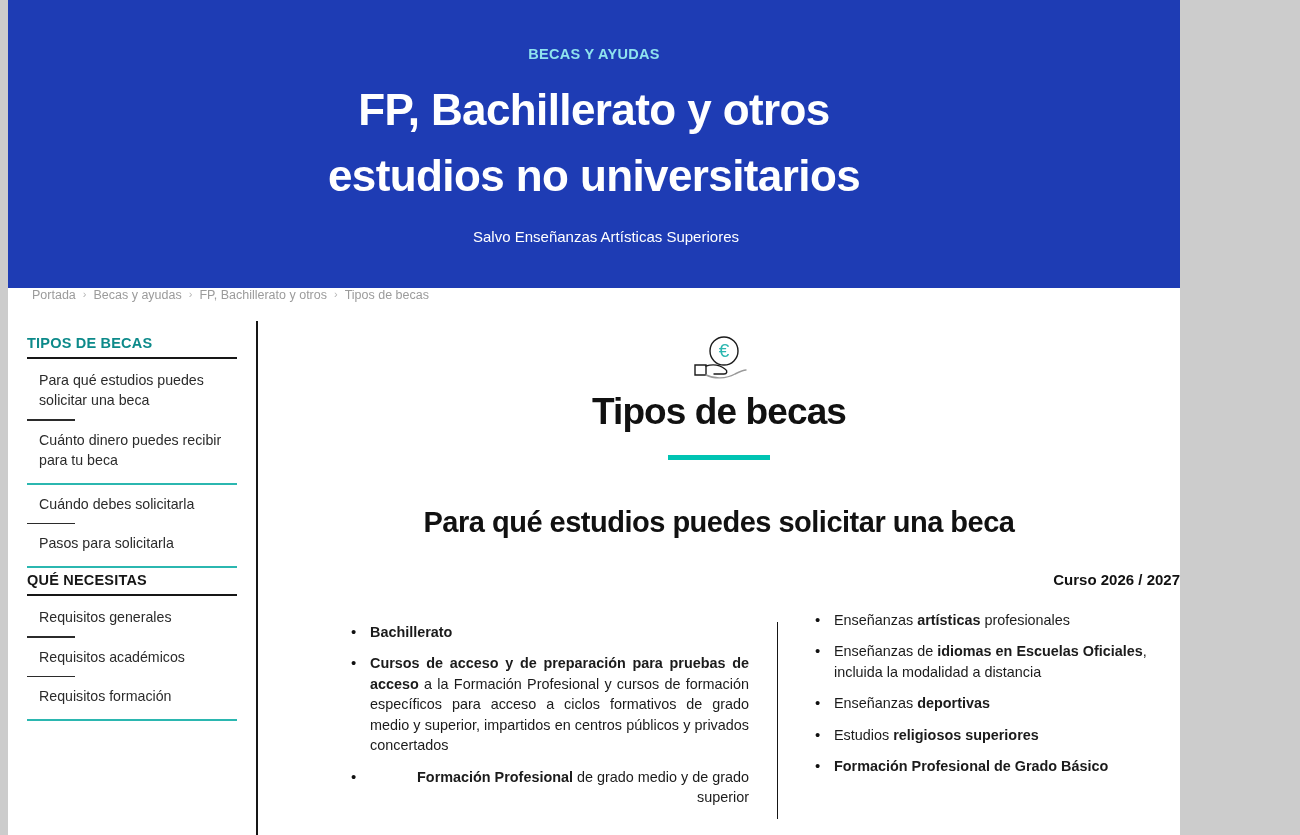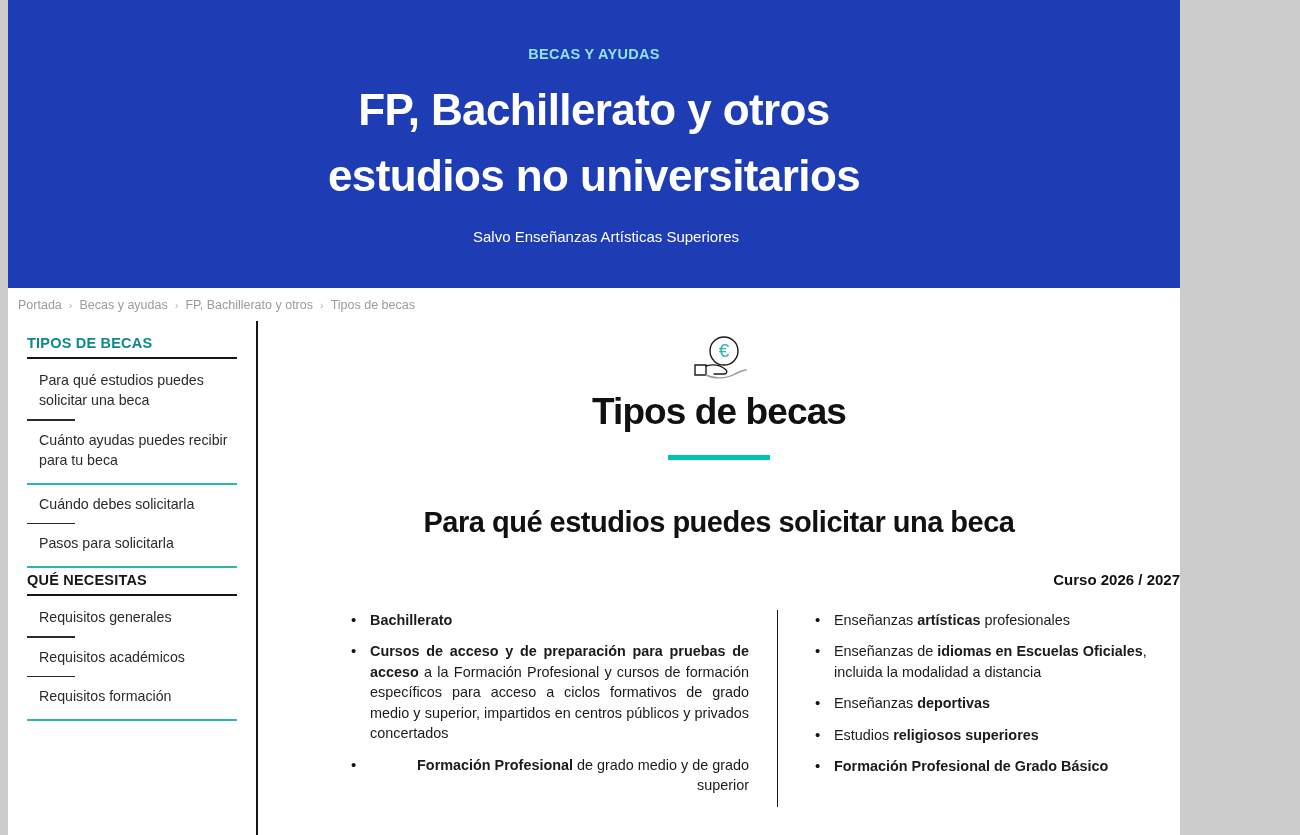--- a/index.html
+++ b/index.html
@@ -49,22 +49,21 @@
     font-size: 15px;
     font-weight: normal;
     margin: 20px 0 0 0;
     padding-left: 24px;
   }
 
   
   .breadcrumb {
     height: 33px;
     display: flex;
-    align-items: center;
-    padding-left: 10px;
+    padding-left: 24px;
     font-size: 12.5px;
     color: #9b9b9b;
     gap: 0;
   }
   .crumb { color: #9b9b9b; text-decoration: none; white-space: nowrap; }
   .crumb-sep {
     margin: 0 7px;
     color: #b5b5b5;
     font-size: 11px;
   }
@@ -158,20 +157,21 @@
   .cols {
     display: flex;
     margin-top: 22px;
     padding: 0 24px 0 90px;
   }
   .col-left {
     width: 430px;
     flex: 0 0 430px;
     border-right: 1.5px solid #161616;
     padding-right: 28px;
+    margin-top: 12px;
   }
   .col-right {
     flex: 1;
     padding-left: 34px;
   }
   ul.blist {
     margin: 0;
     padding-left: 22px;
     list-style: none;
   }
@@ -218,21 +218,21 @@
     <a class="crumb" href="#">Tipos de becas</a>
   </nav>
 
   <div class="body-wrap">
 
     <aside class="sidebar">
 
       <div class="nav-heading active">TIPOS DE BECAS</div>
       <a class="nav-item" href="#">Para qué estudios puedes solicitar una beca</a>
       <div class="sep-short-line"></div>
-      <a class="nav-item" href="#">Cuánto ayudas puedes recibir para tu beca</a>
+      <a class="nav-item" href="#">Cuánto dinero puedes recibir para tu beca</a>
       <div class="sep-teal"></div>
 
       <a class="nav-item" href="#">Cuándo debes solicitarla</a>
       <div class="sep-short-line"></div>
       <a class="nav-item" href="#">Pasos para solicitarla</a>
       <div class="sep-teal"></div>
 
       <div class="nav-heading">QUÉ NECESITAS</div>
       <a class="nav-item" href="#">Requisitos generales</a>
       <div class="sep-short-line"></div>

